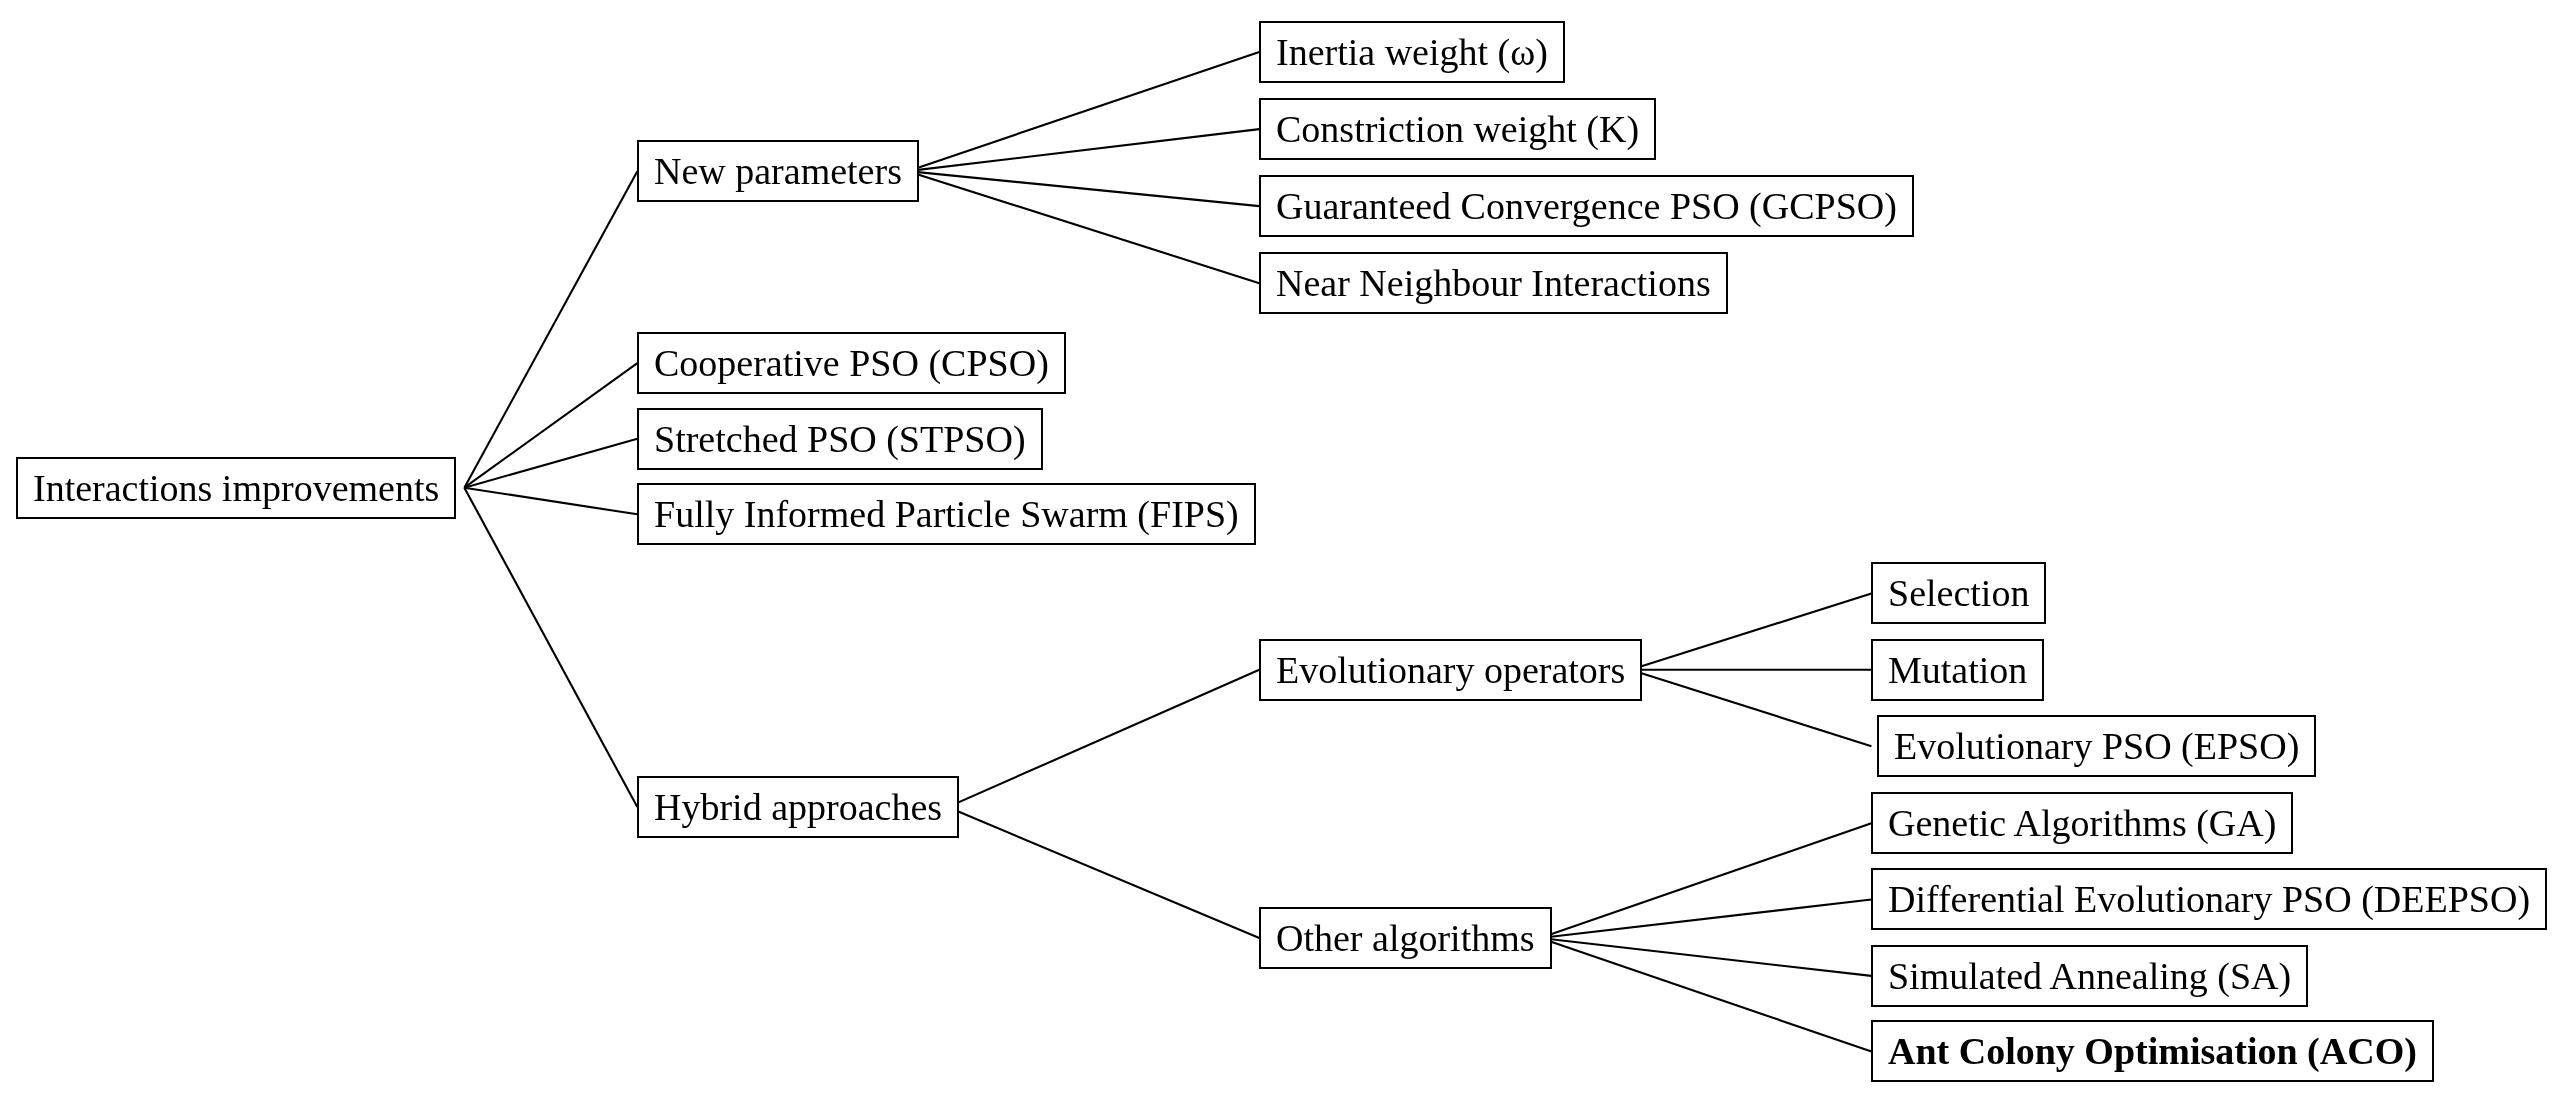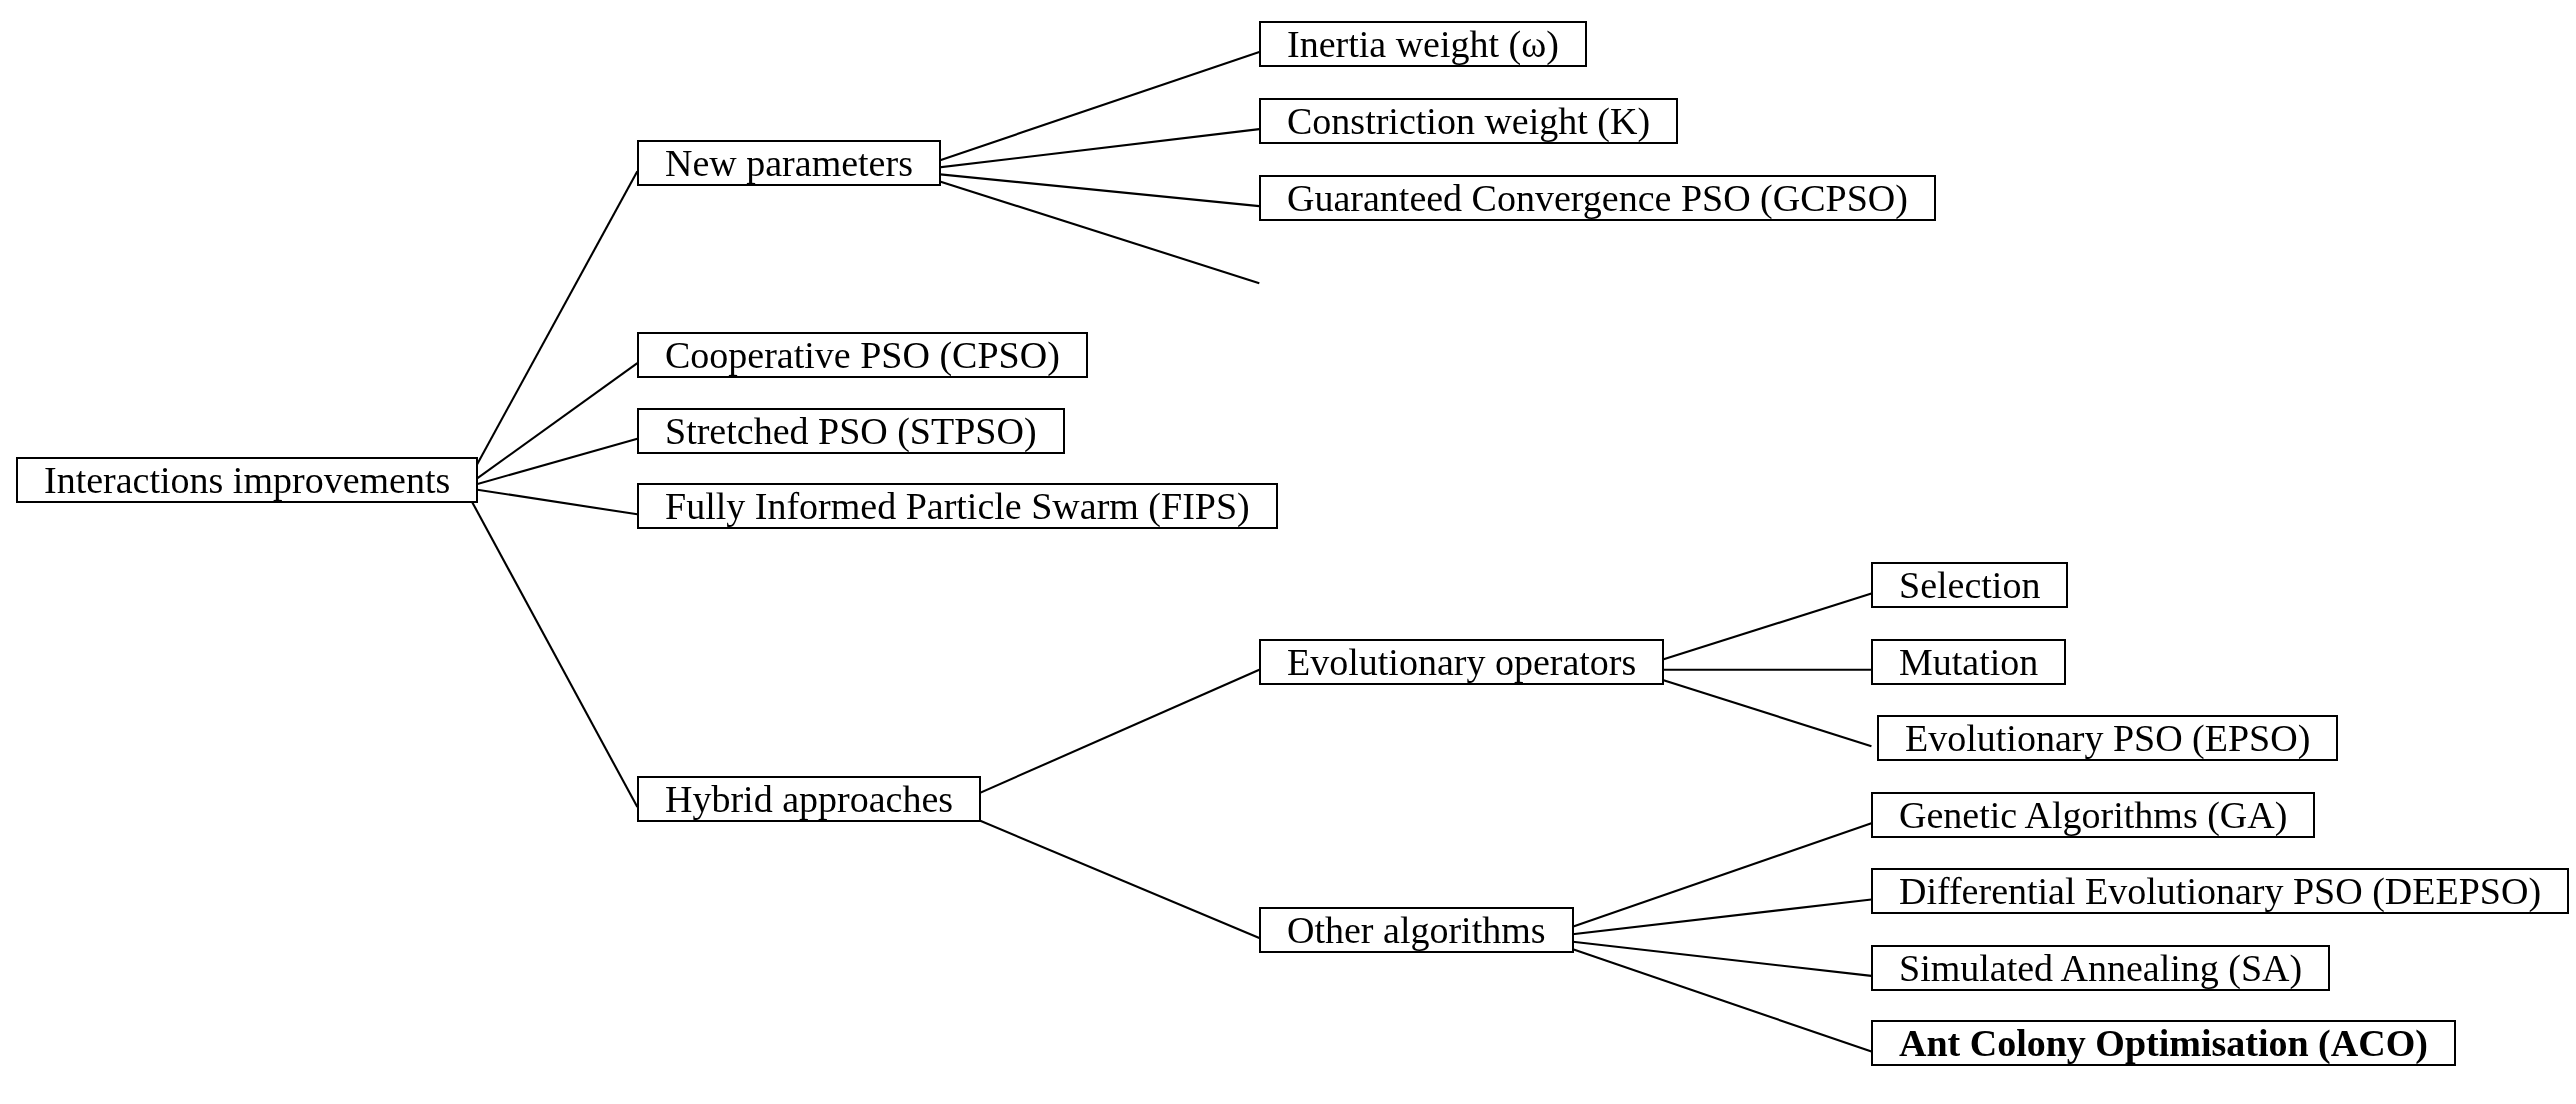--- a/index.html
+++ b/index.html
@@ -20,24 +20,24 @@
     left: 0;
     top: 0;
     width: 2576px;
     height: 1105px;
     z-index: 1;
   }
   .node {
     position: absolute;
     z-index: 2;
     box-sizing: border-box;
-    height: 46px;
+    height: 62px;
     display: flex;
     align-items: center;
-    padding: 0 26px;
+    padding: 0 15px;
     border: 2.1px solid #000000;
     background: #ffffff;
     color: #000000;
     font-size: 38px;
     line-height: 1;
     white-space: nowrap;
   }
   
   #n-root                   { left: 16px;   top: 457px;  }
   #n-new_parameters         { left: 637px;  top: 140px;  }
@@ -83,20 +83,21 @@
       <line x1="2199" y1="1339" x2="2672" y2="1393" stroke="#000000" stroke-width="3"></line>
       <line x1="2199" y1="1339" x2="2672" y2="1501" stroke="#000000" stroke-width="3"></line>
     </svg>
 
   <div class="node" id="n-root">Interactions improvements</div>
 
   <div class="node" id="n-new_parameters">New parameters</div>
   <div class="node" id="n-inertia_weight">Inertia weight (ω)</div>
   <div class="node" id="n-constriction_factor">Constriction weight (K)</div>
   <div class="node" id="n-gcpso">Guaranteed Convergence PSO (GCPSO)</div>
+  <div class="node" id="n-near_neighbour">Near Neighbour Interactions</div>
 
   <div class="node" id="n-cooperative_pso">Cooperative PSO (CPSO)</div>
   <div class="node" id="n-stretched_pso">Stretched PSO (STPSO)</div>
   <div class="node" id="n-fips">Fully Informed Particle Swarm (FIPS)</div>
 
   <div class="node" id="n-hybrid_approaches">Hybrid approaches</div>
   <div class="node" id="n-evolutionary_operators">Evolutionary operators</div>
   <div class="node" id="n-selection">Selection</div>
   <div class="node" id="n-mutation">Mutation</div>
   <div class="node" id="n-epso">Evolutionary PSO (EPSO)</div>

